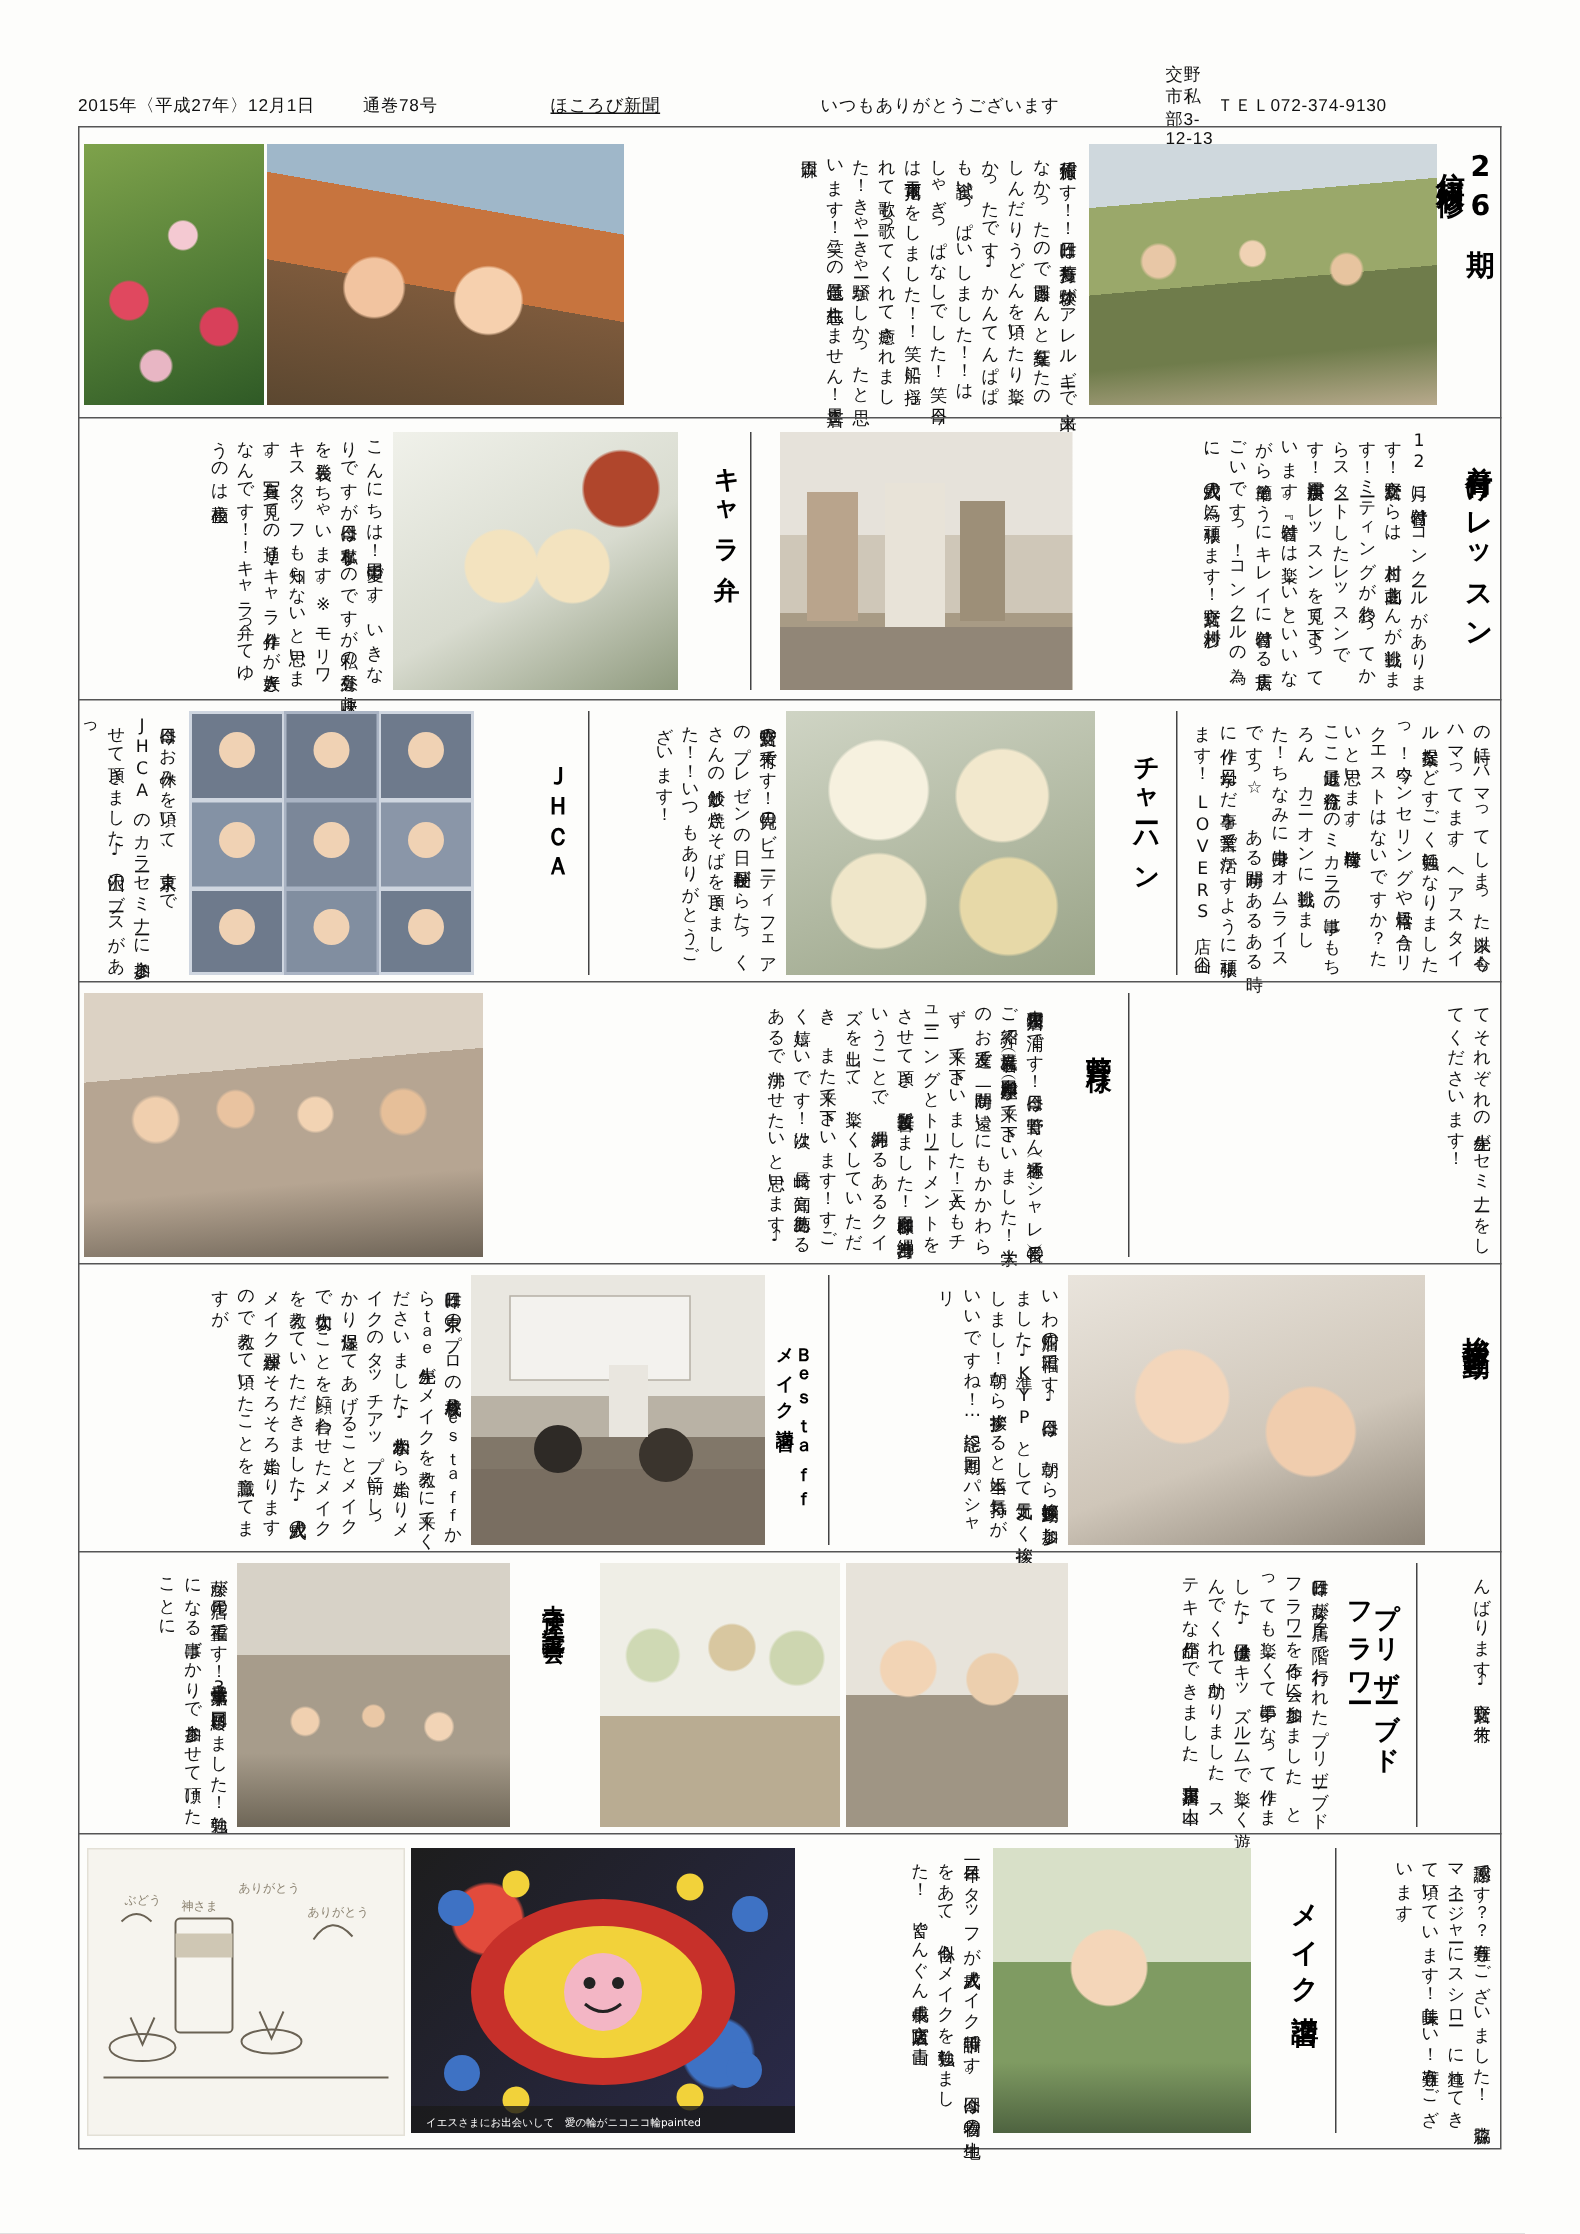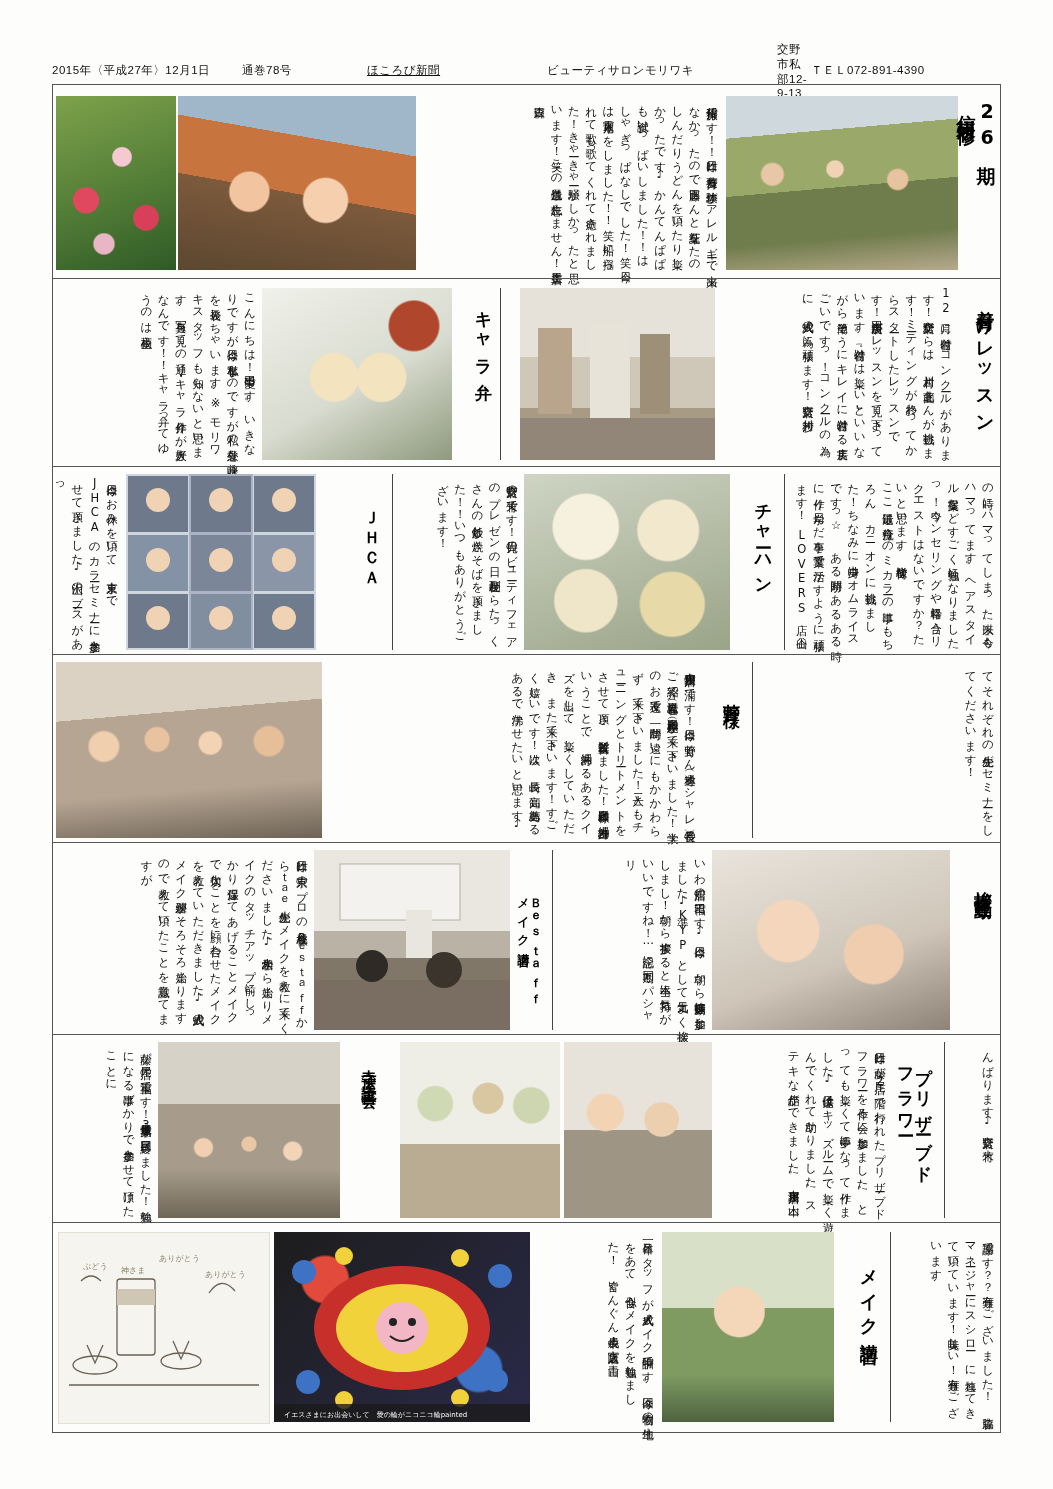--- a/index.html
+++ b/index.html
@@ -111,23 +111,23 @@
 </style>
 </head>
 <body>
 
 <div class="page">
 
   <div class="masthead">
     <span class="m1">2015年〈平成27年〉12月1日</span>
     <span class="m2">通巻78号</span>
     <span class="m3">ほころび新聞</span>
-    <span class="m4">ビューティサロンモリワキ</span>
-    <span class="m5">交野市私部12-9-13</span>
-    <span style="width:190px">ＴＥＬ072-891-4390</span>
+    <span class="m4">いつもありがとうございます</span>
+    <span class="m5">交野市私部3-12-13</span>
+    <span style="width:190px">ＴＥＬ072-374-9130</span>
   </div>
 
   <div class="rule top"></div>
   <div class="rule bottom"></div>
   <div class="vrule l"></div>
   <div class="vrule r"></div>
 
   <div class="ph p-flowers" style="left:56px;top:96px;width:120px;height:174px;"></div>
   <div class="ph p-boat" style="left:178px;top:96px;width:238px;height:174px;"></div>
   <div class="vtext" style="position:absolute;left:420px;top:98px;width:300px;height:172px;">信州旅行です！！昨日は蕎麦打ち体験がアレルギーで出来なかったので藤田さんと紅葉をたのしんだりうどんを頂いたり楽しかったです♪かんてんぱぱも試食いっぱいしました！！はしゃぎっぱなしでした！笑 今日は天竜川下りをしました！！笑 船に揺られて歌も歌ってくれて癒されました！きゃーきゃー騒がしかったと思います！笑この景色は一生忘れません！香里店　森田</div>

